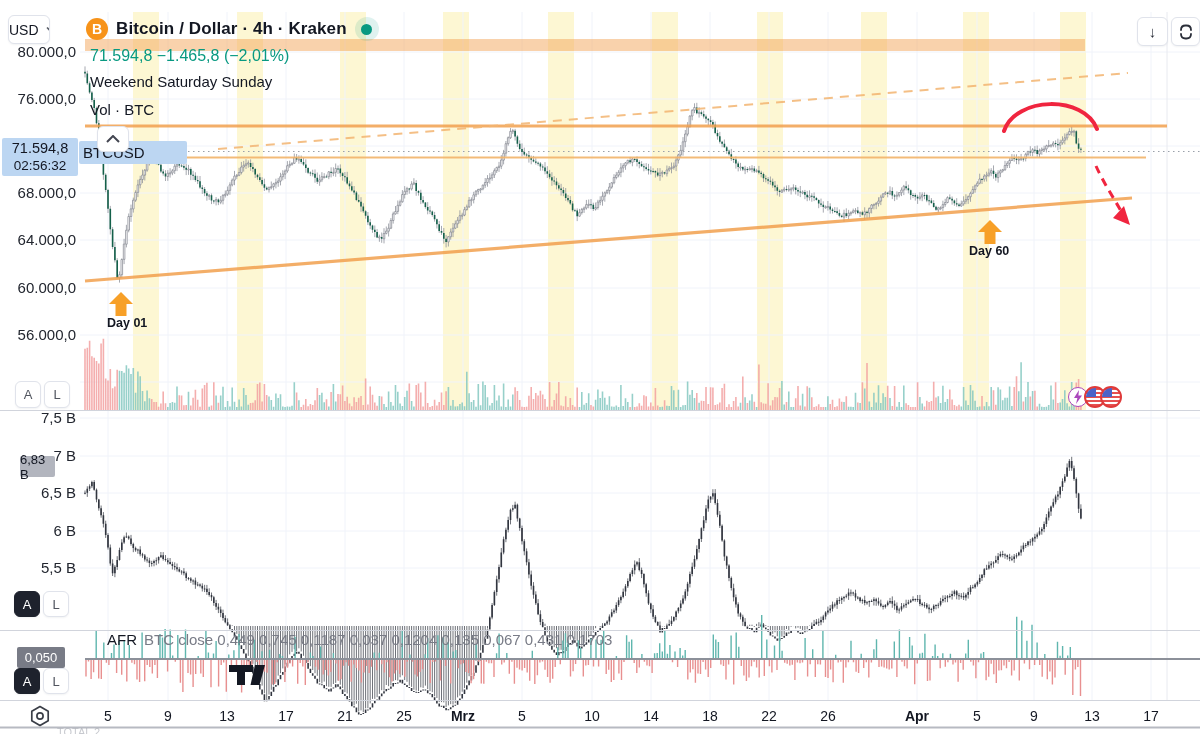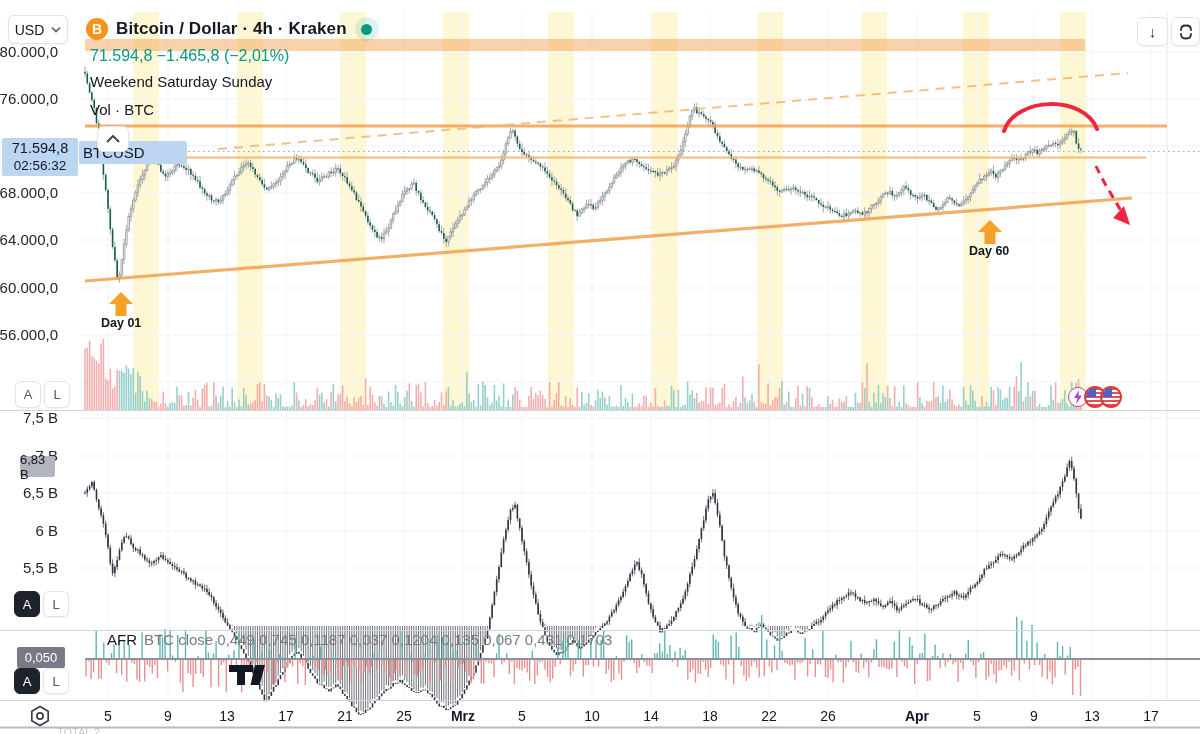--- a/index.html
+++ b/index.html
@@ -4,39 +4,39 @@
 <style>
   html,body{margin:0;padding:0;}
   body{width:1200px;height:734px;overflow:hidden;position:relative;background:#ffffff;
        font-family:"Liberation Sans",sans-serif;color:#131722;}
   #chart-svg{position:absolute;left:0;top:0;z-index:1;}
   .ov{position:absolute;z-index:3;}
   .btn{display:flex;align-items:center;justify-content:center;background:#fff;
        border:1px solid #e0e3eb;border-radius:6px;box-shadow:0 1px 2px rgba(40,50,70,.06);
        color:#51555f;font-size:13px;cursor:pointer;box-sizing:border-box;}
   .btn-dark{background:#1e222d;color:#fff;border-color:#1e222d;}
-  .currency-btn{left:8px;top:15px;width:60px;height:29px;gap:7px;font-size:14px;color:#131722;}
+  .currency-btn{left:8px;top:15px;width:42px;height:29px;gap:7px;font-size:14px;color:#131722;}
   .title-row{left:86px;top:17px;display:flex;align-items:center;gap:8px;}
   .btc-icon{width:22px;height:22px;border-radius:50%;background:#f7931a;color:#fff;
             display:flex;align-items:center;justify-content:center;font-size:14px;font-weight:700;}
   .sym-title{font-size:17px;font-weight:600;letter-spacing:.1px;text-align:right;}
   .live-wrap{width:24px;height:24px;border-radius:50%;background:rgba(8,153,129,.13);
              display:flex;align-items:center;justify-content:center;}
   .live-dot{width:11px;height:11px;border-radius:50%;background:#089981;}
   .price-line{left:90px;top:47px;font-size:16px;color:#089981;}
   .study-label{font-size:15px;color:#131722;}
   .blue-tag{background:#bcd6f2;color:#131722;}
   .btcusd-tag{left:79px;top:141px;width:104px;height:23px;font-size:15px;display:flex;
               align-items:center;padding-left:4px;border-radius:2px;z-index:3;}
   .chev-btn{left:97px;top:126px;width:32px;height:26px;z-index:4;}
   .countdown{left:2px;top:138px;width:76px;border-radius:2px;text-align:center;
              padding:2px 0;line-height:17px;}
   .countdown .c1{font-size:14.5px;font-weight:500;}
   .countdown .c2{font-size:13.5px;}
-  .price-axis-tick{position:absolute;right:18px;font-size:15px;color:#22262f;white-space:nowrap;}
+  .price-axis-tick{position:absolute;right:0;font-size:15px;color:#22262f;white-space:nowrap;}
   .time-tick{position:absolute;top:708px;width:60px;text-align:center;font-size:14px;color:#131722;z-index:3;}
   .badge{position:absolute;border-radius:2px;font-size:13px;display:flex;align-items:center;
          justify-content:center;z-index:3;}
   .badge-oi{left:20px;top:456px;width:35px;height:21px;background:#b2b5be;color:#131722;}
   .badge-afr{left:17px;top:647px;width:48px;height:21px;background:#787b86;color:#fff;}
   .pane-title{display:flex;gap:7px;white-space:nowrap;font-size:15px;align-items:baseline;}
   .pane-title .t-dark{color:#131722;}
   .pane-title .t-gray{color:#787b86;}
   .day-label{position:absolute;font-size:12.5px;font-weight:700;color:#131722;z-index:3;}
   .tr-btn{width:31px;height:29px;font-size:15px;color:#2a2e39;}
@@ -177,21 +177,21 @@
       </svg>
   </div>
   <div class="flag-circle" style="margin-left:-4px;">
       <div class="flag-blue"></div>
     </div>
   <div class="flag-circle" style="margin-left:-6px;">
       <div class="flag-blue"></div>
     </div>
 </div>
 
-<div class="day-label" style="left:101px;top:316px;">Day 01</div>
+<div class="day-label" style="left:107px;top:316px;">Day 01</div>
 <div class="day-label" style="left:969px;top:244px;">Day 60</div>
 
 <svg class="ov" style="left:27px;top:703px;" width="26" height="26">
   <polygon points="13,3.5 21.2,8.2 21.2,17.8 13,22.5 4.8,17.8 4.8,8.2" fill="none" stroke="#3a3e47" stroke-width="1.7" stroke-linejoin="round"></polygon>
   <circle cx="13" cy="13" r="3.1" fill="none" stroke="#3a3e47" stroke-width="1.7"></circle>
 </svg>
 
 <div class="ov ghost" style="left:57px;top:726px;">TOTAL 2</div>
 
 <div class="ov" id="price-axis" style="left:0;top:0;width:76px;height:700px;z-index:2;">

